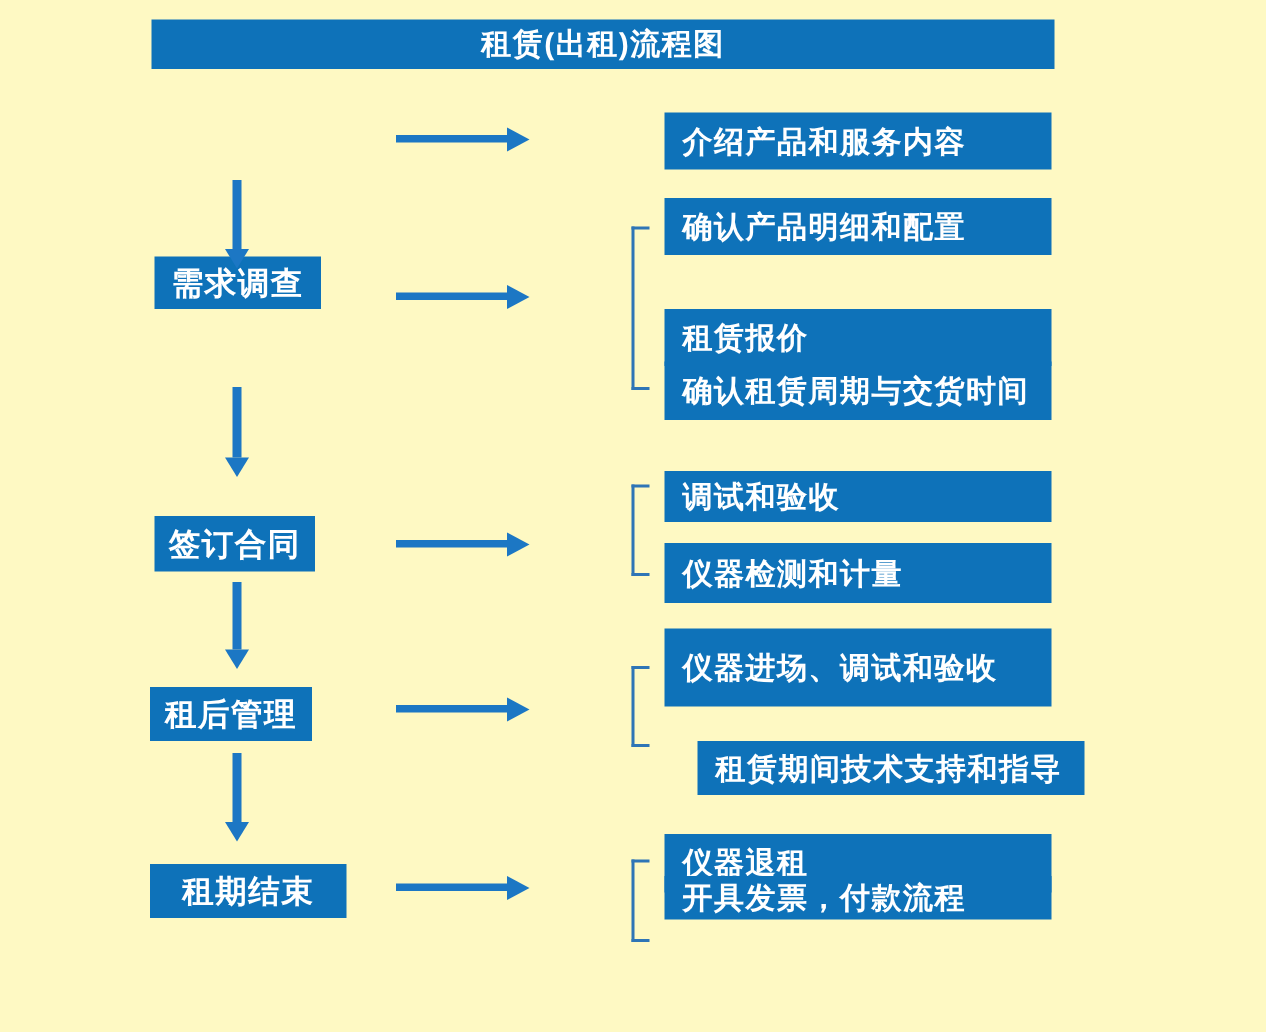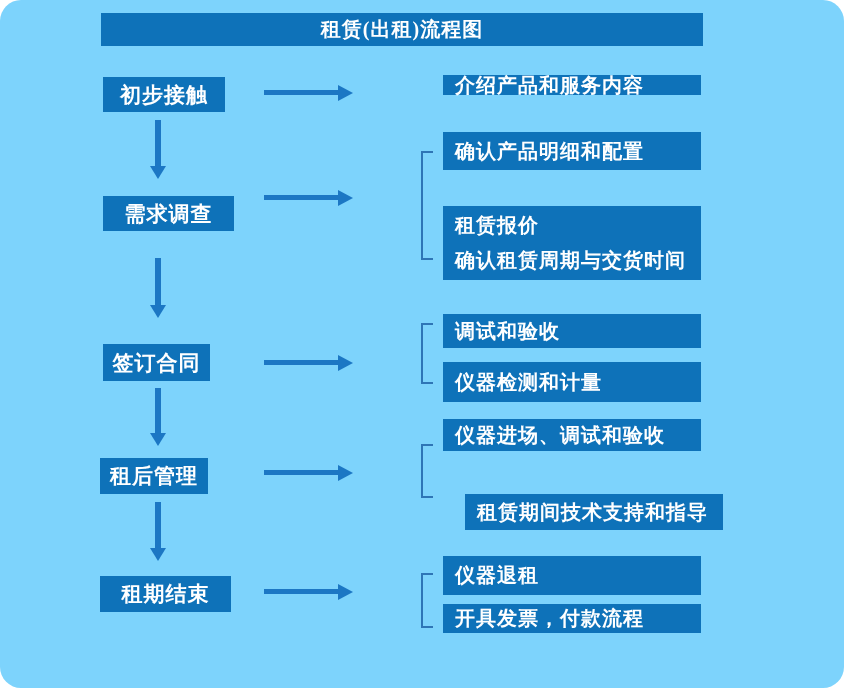--- a/index.html
+++ b/index.html
@@ -4,24 +4,23 @@
 <style>
   html, body {
     margin: 0;
     padding: 0;
     background: #ffffff;
   }
   .canvas {
     position: relative;
     width: 844px;
     height: 688px;
-    background: #7dd3fc;
-    font-family: Liberation Serif, serif;
+    background: #fef9c3;
+    font-family: Liberation Sans, sans-serif;
     overflow: hidden;
-    border-radius: 21px;
   }
   .title-bar {
     position: absolute;
     left: 101px; top: 13px;
     width: 602px; height: 33px;
     background: var(--box-blue, #0E72B9);
     color: #ffffff;
     font-weight: bold;
     font-size: 20px;
     letter-spacing: 1px;
@@ -93,50 +92,49 @@
     background: transparent;
   }
 </style>
 </head>
 <body>
 
 <div class="canvas">
 
   <div class="title-bar">租赁(出租)流程图</div>
 
-  <div class="box stage" style="left:103px; top:77px;  width:122px; height:35px;">初步接触</div>
-  <div class="box stage" style="left:103px; top:196px; width:131px; height:35px;">需求调查</div>
+  <div class="box stage" style="left:103px; top:171px; width:111px; height:35px;">需求调查</div>
   <div class="box stage" style="left:100px; top:458px; width:108px; height:36px;">租后管理</div>
   <div class="box stage" style="left:103px; top:344px; width:107px; height:37px;">签订合同</div>
   <div class="box stage" style="left:100px; top:576px; width:131px; height:36px;">租期结束</div>
 
   <div class="v-arrow" style="left:155px; top:120px; height:46px;"></div>
   <div class="v-arrow" style="left:155px; top:258px; height:47px;"></div>
   <div class="v-arrow" style="left:155px; top:388px; height:45px;"></div>
   <div class="v-arrow" style="left:155px; top:502px; height:46px;"></div>
 
   <div class="h-arrow" style="left:264px; top:90px;"></div>
   <div class="h-arrow" style="left:264px; top:195px;"></div>
   <div class="h-arrow" style="left:264px; top:360px;"></div>
   <div class="h-arrow" style="left:264px; top:470px;"></div>
   <div class="h-arrow" style="left:264px; top:589px;"></div>
 
   <div class="bracket" style="top:151px; height:109px;"></div>
   <div class="bracket" style="top:323px; height:61px;"></div>
   <div class="bracket" style="top:444px; height:54px;"></div>
   <div class="bracket" style="top:573px; height:55px;"></div>
 
-  <div class="box detail" style="top:75px;  height:20px;">介绍产品和服务内容</div>
+  <div class="box detail" style="top:75px;  height:38px;">介绍产品和服务内容</div>
 
   <div class="box detail" style="top:132px; height:38px;">确认产品明细和配置</div>
   <div class="box detail" style="top:186px; height:38px;margin-top:20px;">租赁报价</div>
   <div class="box detail" style="top:241px; height:39px;">确认租赁周期与交货时间</div>
 
   <div class="box detail" style="top:314px; height:34px;">调试和验收</div>
   <div class="box detail" style="top:362px; height:40px;">仪器检测和计量</div>
 
-  <div class="box detail" style="top:419px; height:32px;">仪器进场、调试和验收</div>
+  <div class="box detail" style="top:419px; height:52px;">仪器进场、调试和验收</div>
   <div class="box detail" style="top:494px; height:36px;margin-left:22px;">租赁期间技术支持和指导</div>
 
   <div class="box detail" style="top:556px; height:39px;">仪器退租</div>
-  <div class="box detail" style="top:604px; height:29px;">开具发票，付款流程</div>
+  <div class="box detail" style="top:584px; height:29px;">开具发票，付款流程</div>
 
 </div>
 
 </body></html>

